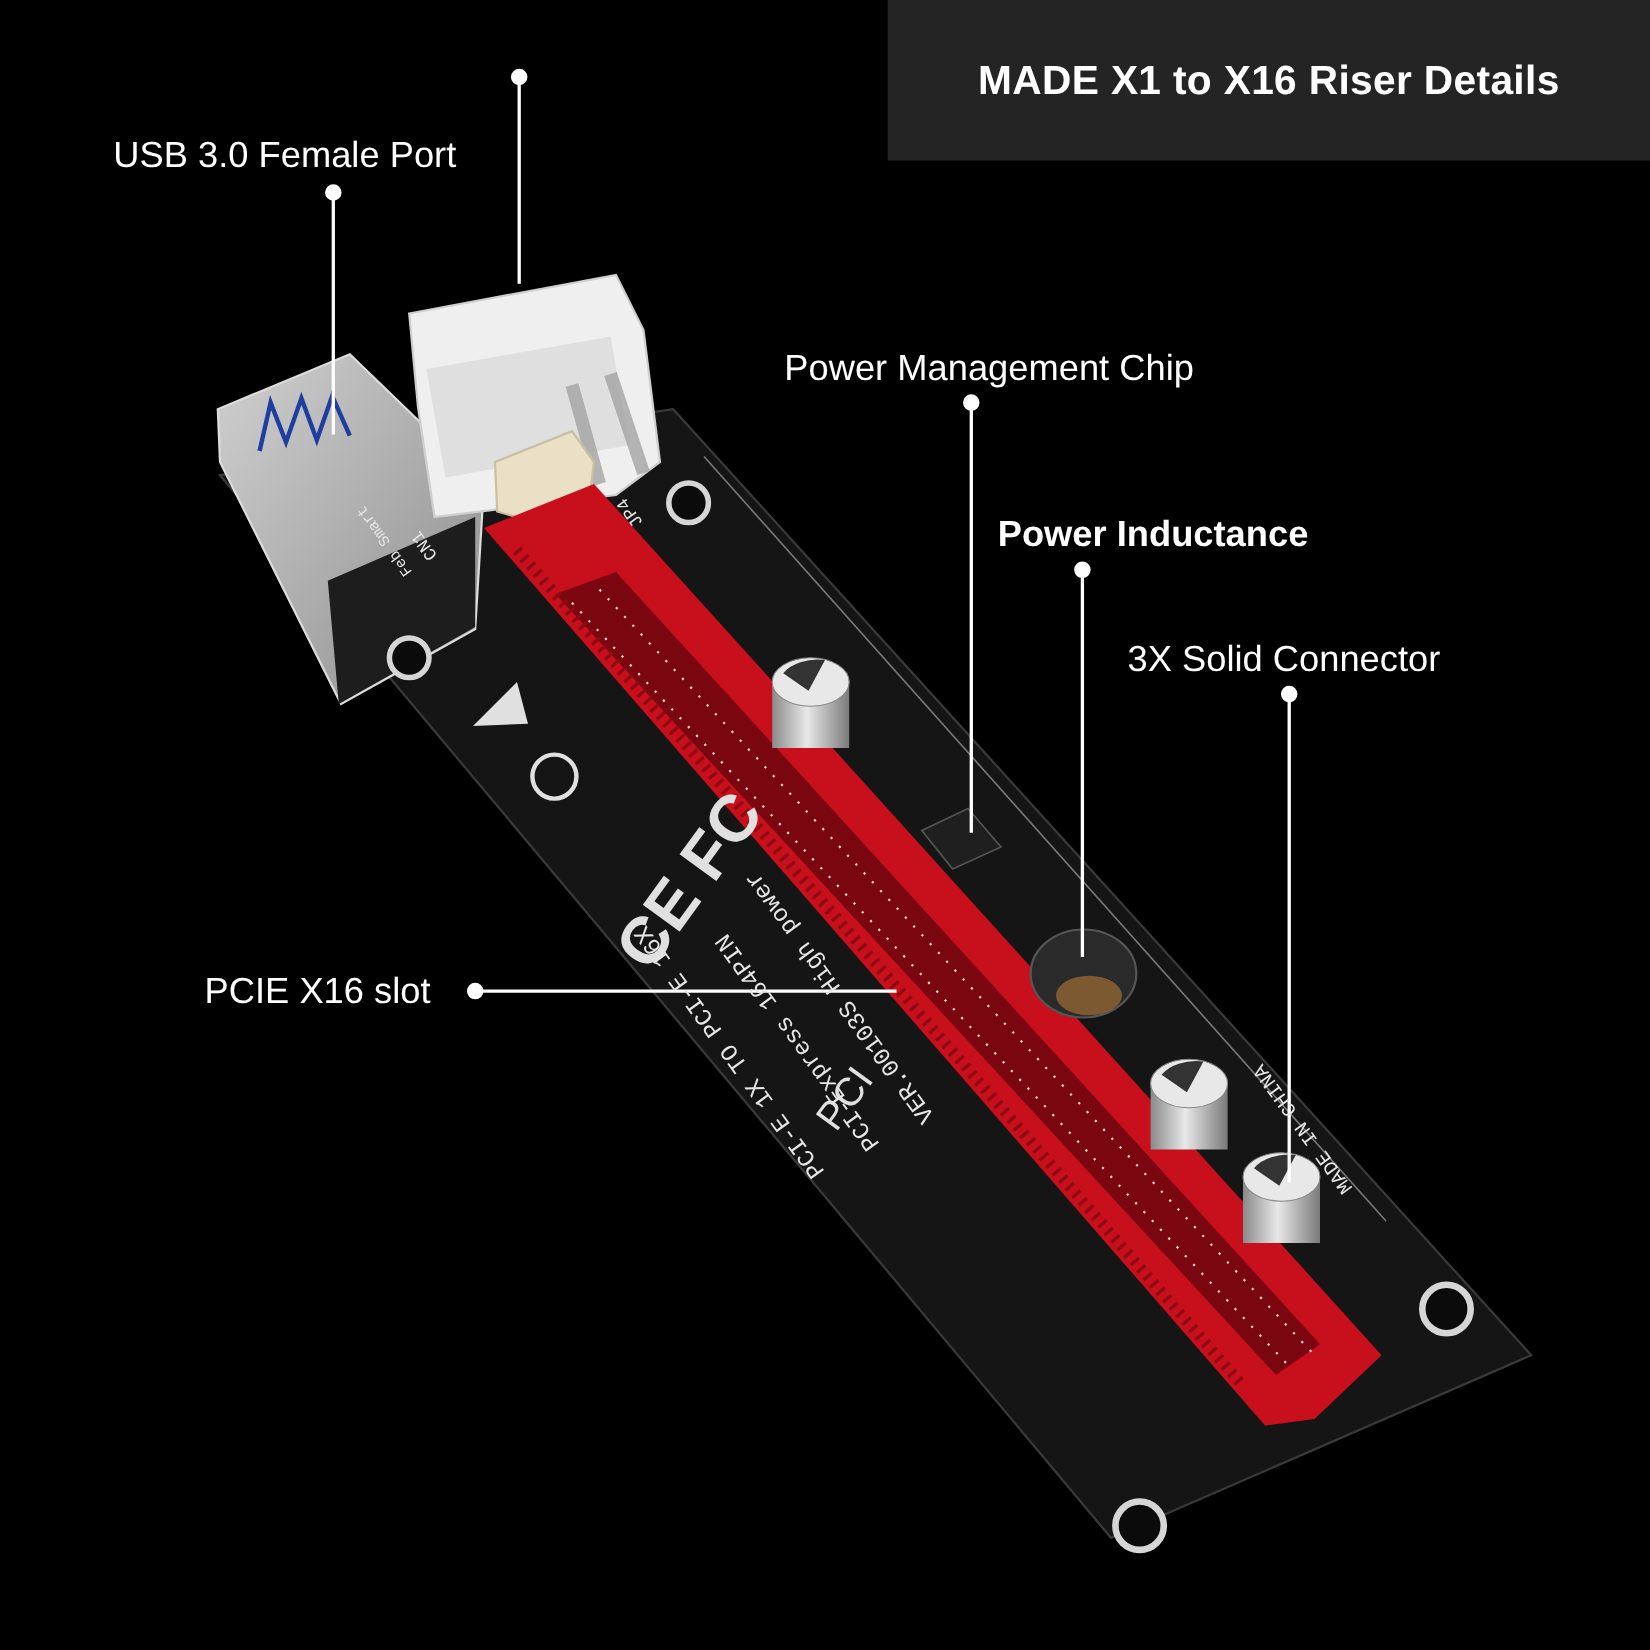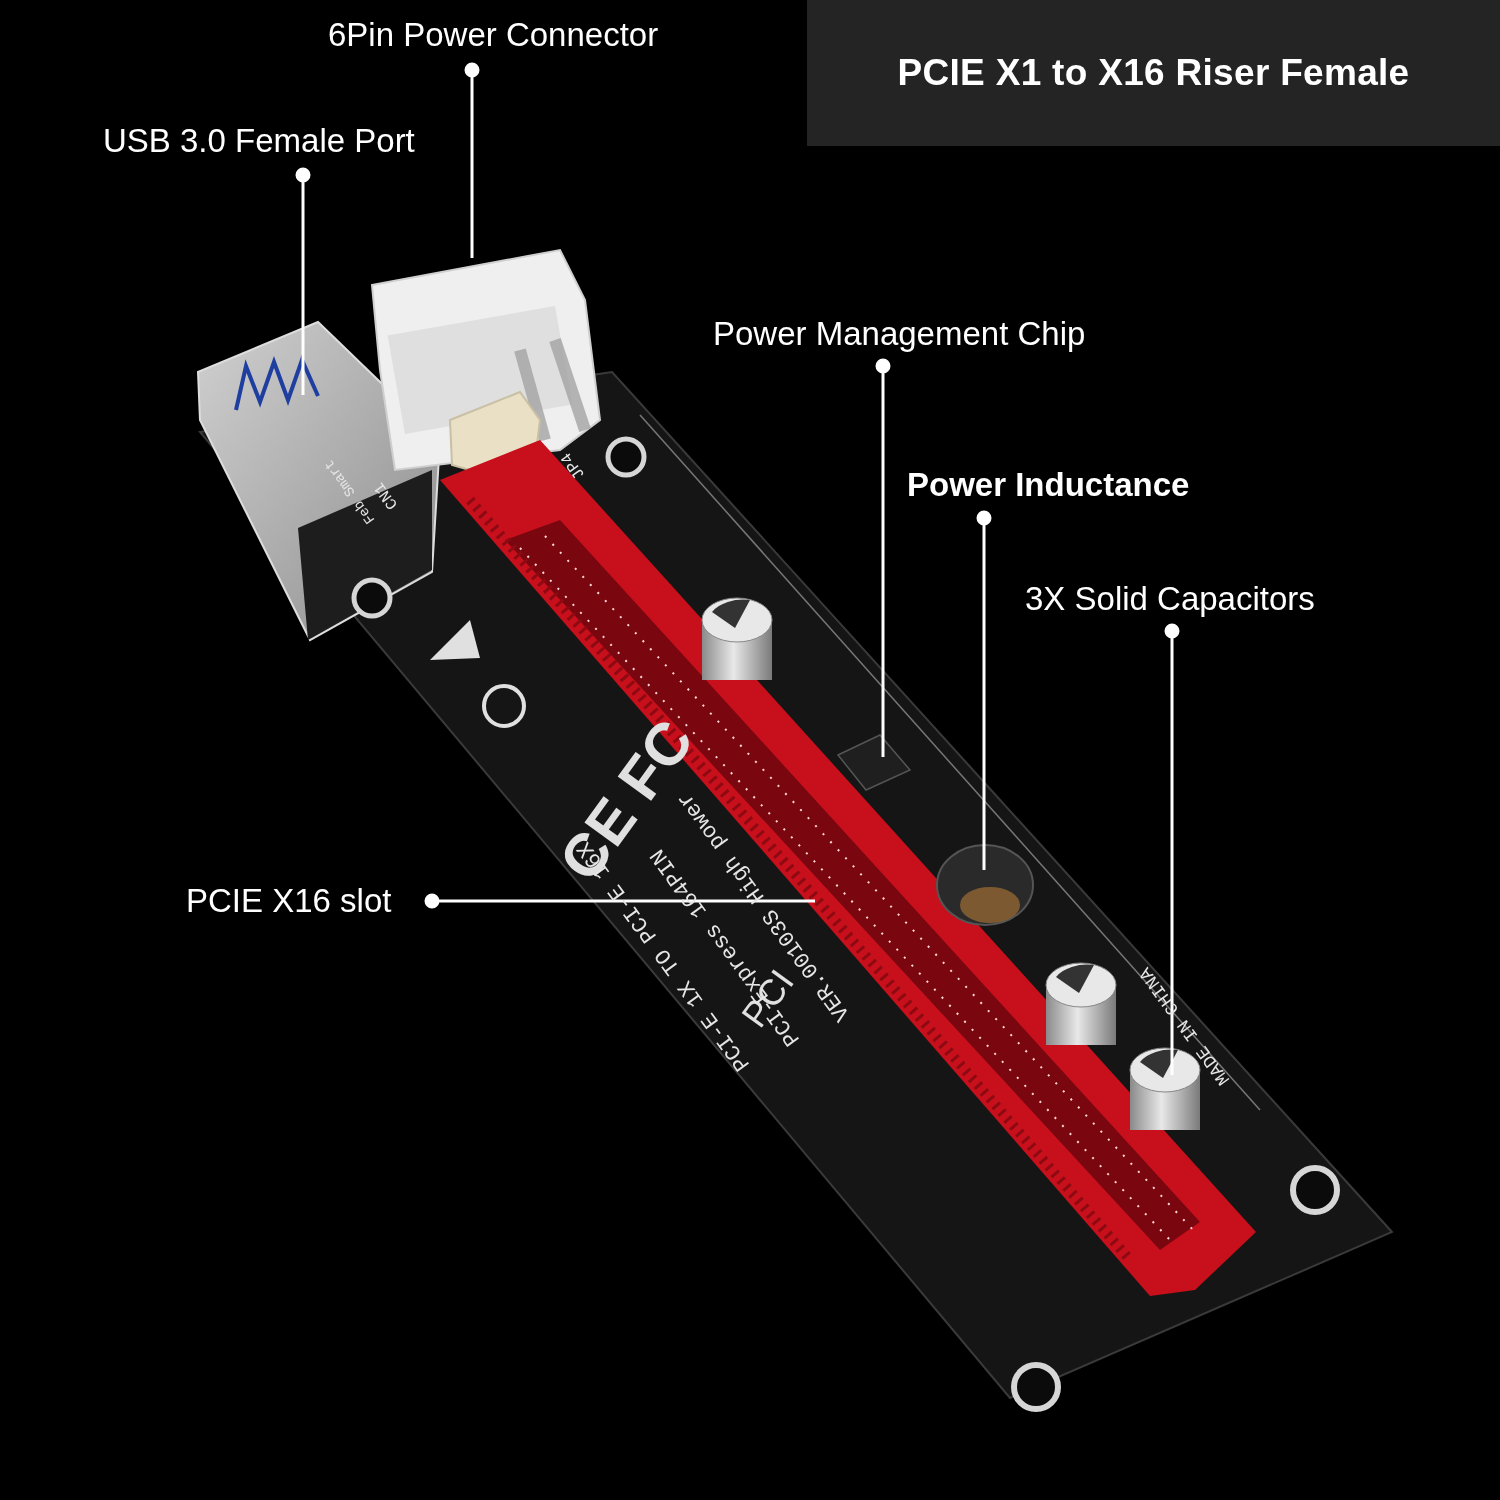--- a/index.html
+++ b/index.html
@@ -128,22 +128,21 @@
       <text x="800" y="1040" font-size="22" transform="rotate(54 800 1040) rotate(180 800 1040)">PCI-Express 164PIN</text>
       <text x="850" y="1015" font-size="22" transform="rotate(54 850 1015) rotate(180 850 1015)">VER.00103S High power</text>
       <text x="1230" y="1080" font-size="18" transform="rotate(54 1230 1080) rotate(180 1230 1080)">MADE IN CHINA</text>
       <text x="375" y="520" font-size="14" transform="rotate(54 375 520) rotate(180 375 520)">Feb Smart</text>
       <text x="398" y="505" font-size="16" transform="rotate(54 398 505) rotate(180 398 505)">CN1</text>
       <text x="585" y="475" font-size="16" transform="rotate(54 585 475) rotate(180 585 475)">JP4</text>
     </g>
   </svg>
 
   <div class="title-box">
-    <span class="title-text">PCIE X1 to X16 Riser Female</span>
+    <span class="title-text">MADE X1 to X16 Riser Details</span>
   </div>
 
-  <div class="callout" style="left:328px; top:18px;">6Pin Power Connector</div>
   <div class="callout" style="left:103px; top:124px;">USB 3.0 Female Port</div>
   <div class="callout" style="left:713px; top:317px;">Power Management Chip</div>
   <div class="callout" style="left:907px; top:468px;font-weight:bold;">Power Inductance</div>
-  <div class="callout" style="left:1025px; top:582px;">3X Solid Capacitors</div>
+  <div class="callout" style="left:1025px; top:582px;">3X Solid Connector</div>
   <div class="callout" style="left:186px; top:884px;">PCIE X16 slot</div>
 </div>
 
 </body></html>

